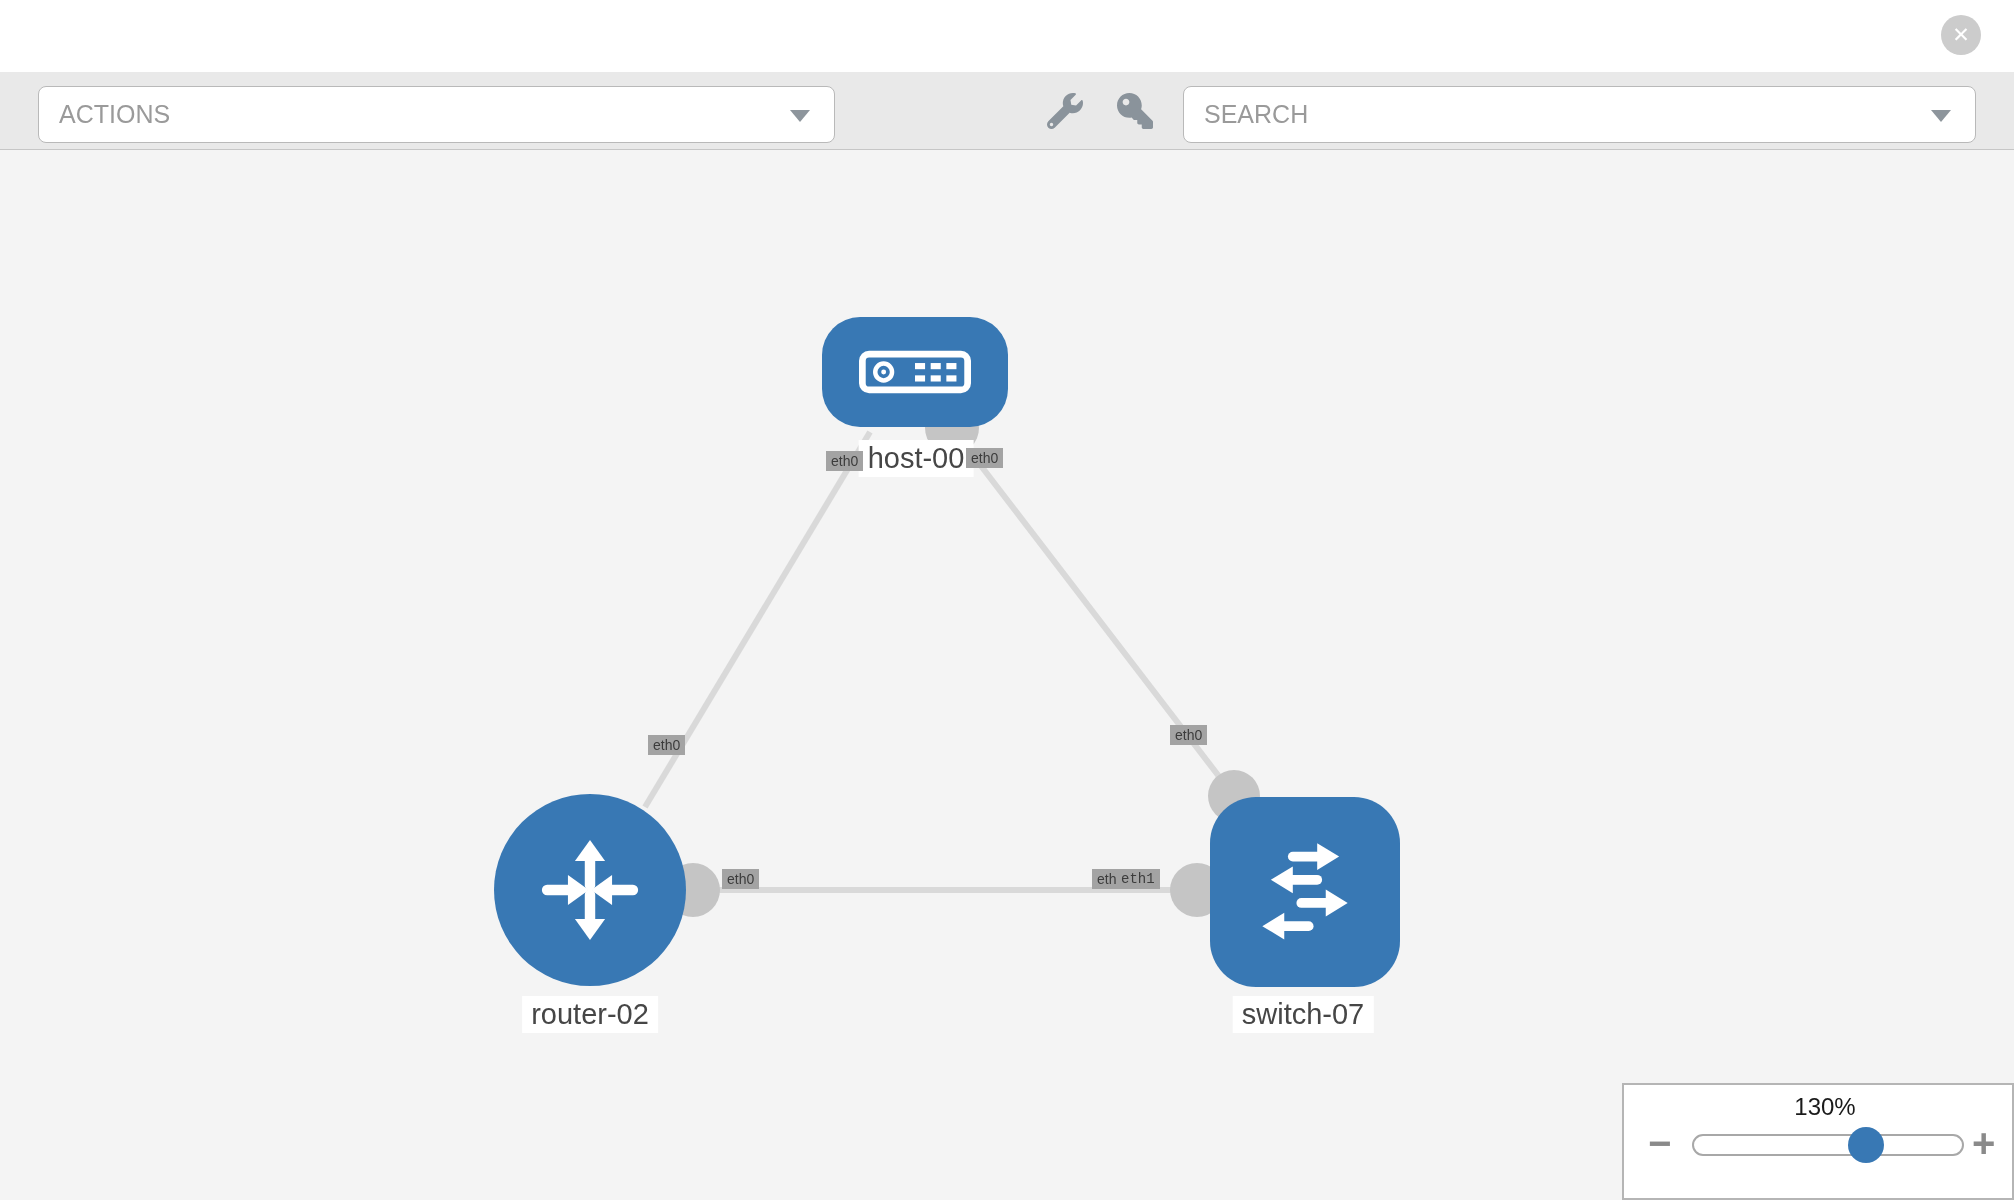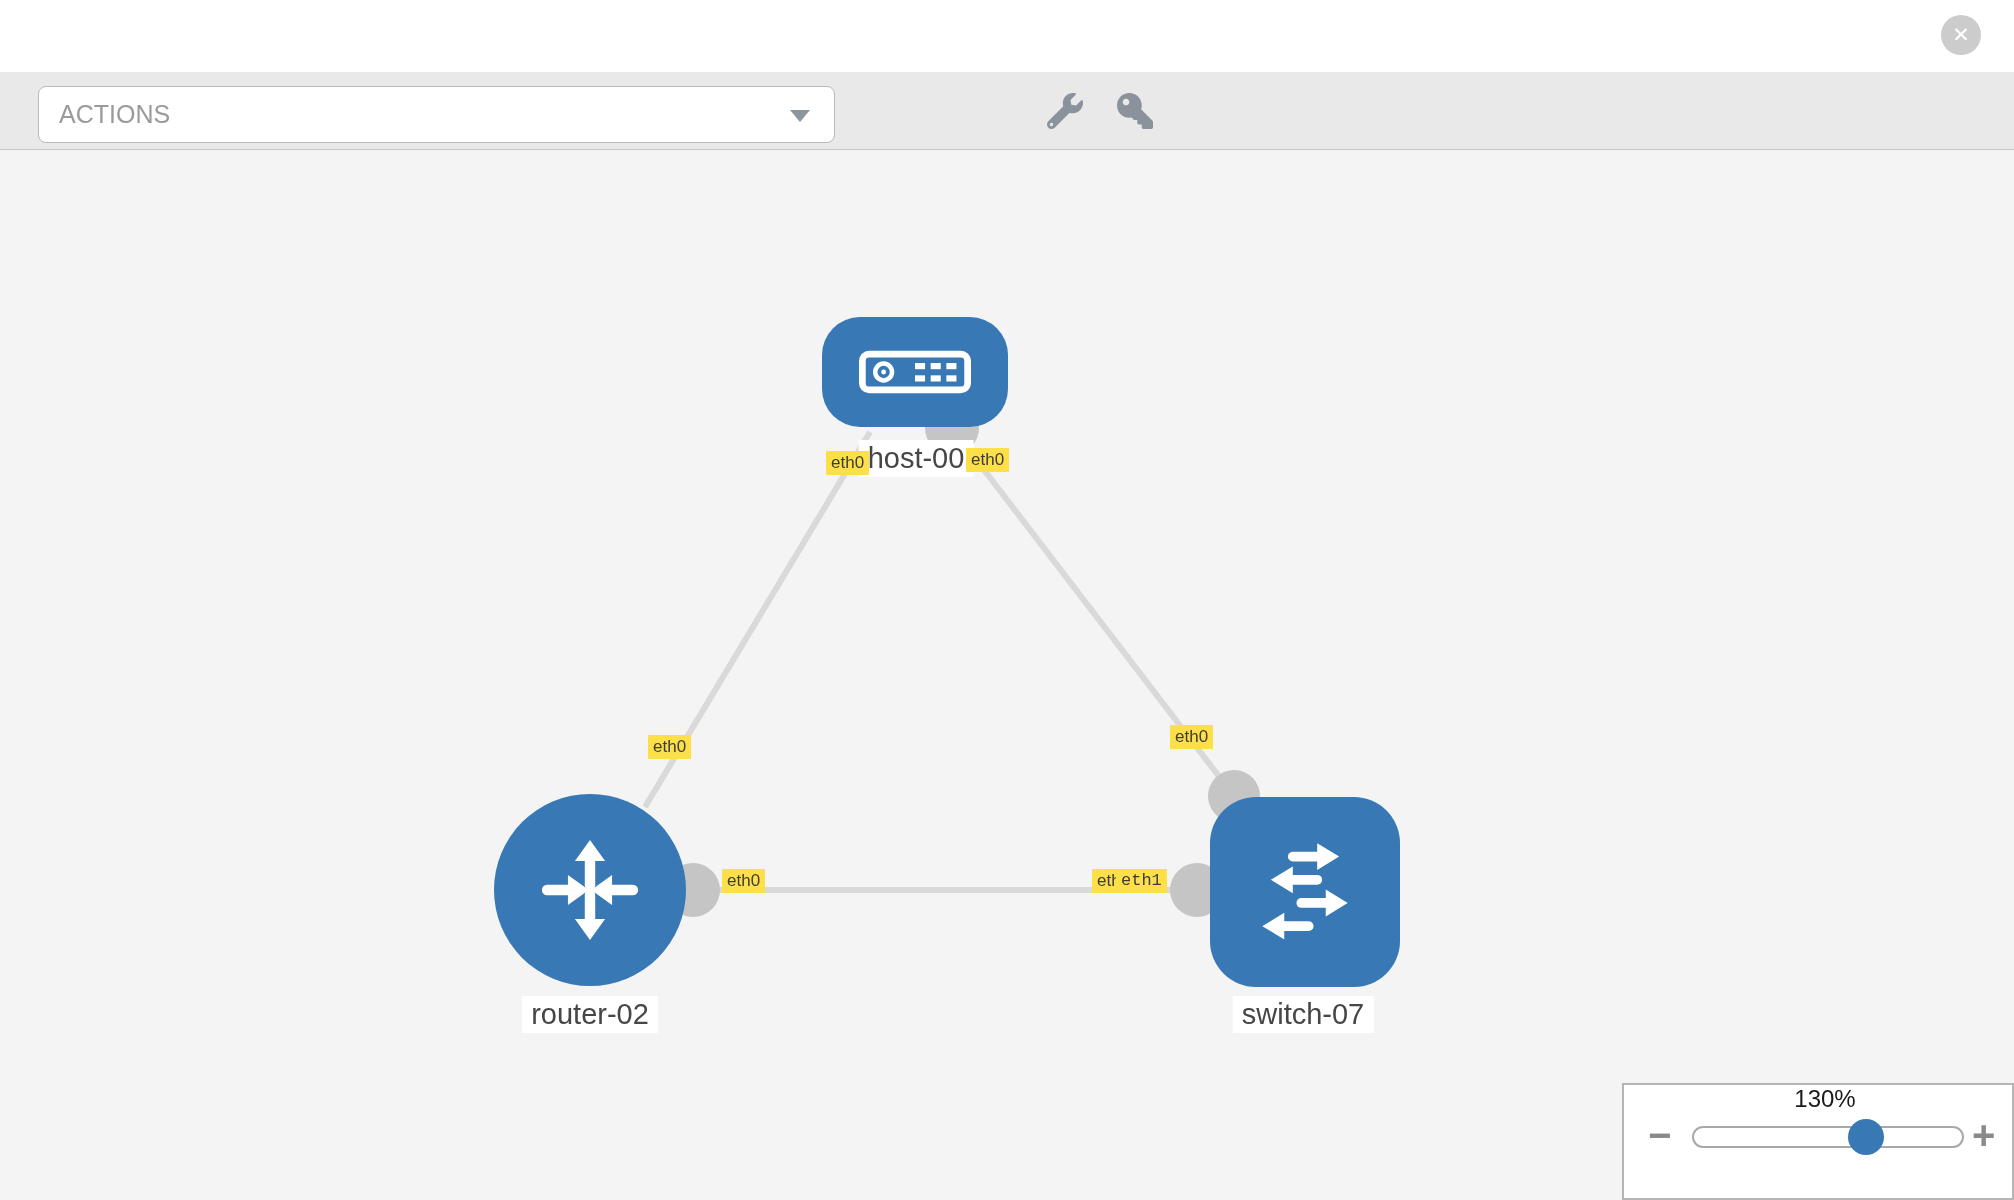--- a/index.html
+++ b/index.html
@@ -40,34 +40,34 @@
   .node { position:absolute; background:#3878b4; z-index:3; display:flex;
     align-items:center; justify-content:center; cursor:pointer; }
   #node-host   { left:822px;  top:167px; width:186px; height:110px; border-radius:38px; }
   #node-router { left:494px;  top:644px; width:192px; height:192px; border-radius:50%; }
   #node-switch { left:1210px; top:647px; width:190px; height:190px; border-radius:46px; }
   .node-label { position:absolute; transform:translateX(-50%); z-index:4;
     background:#ffffff; color:#464646; font-size:29px; padding:2px 9px; white-space:nowrap; }
   #lbl-host   { left:916px;  top:290px; }
   #lbl-router { left:590px;  top:846px; }
   #lbl-switch { left:1303px; top:846px; }
-  .eth { position:absolute; z-index:4; background:#fde047; color:#3c3c3c;
-    font-size:17px; padding:2px 5px; line-height:1.15; white-space:nowrap; }
+  .eth { position:absolute; z-index:4; background:#a3a3a3; color:#3c3c3c;
+    font-size:14px; padding:2px 5px; line-height:1.15; white-space:nowrap; }
   #eth-host-left    { left:826px;  top:301px; }
   #eth-host-right   { left:966px;  top:298px; }
   #eth-router-top   { left:648px;  top:585px; }
   #eth-switch-top   { left:1170px; top:575px; }
   #eth-link-router  { left:722px;  top:719px; }
   #eth-link-sw-back { left:1092px; top:719px; }
   #eth-link-sw-front{ left:1116px; top:719px;font-family:Liberation Mono, monospace; }
 
   
   .zoom-panel { position:absolute; left:1622px; top:1083px; width:392px; height:117px;
     background:#ffffff; border:2px solid #b5b5b5; z-index:10; }
-  .zoom-level { padding-left:14px; width:100%; text-align:center;
+  .zoom-level { margin-top:8px; padding-left:14px; width:100%; text-align:center;
     font-size:24px; color:#1a1a1a; }
   .zoom-row { position:relative; height:60px; }
   .zoom-btn { position:absolute; top:-2px; font-size:40px; font-weight:bold;
     color:#8a8a8a; cursor:pointer; line-height:48px; }
   .zoom-out { left:24px; }
   .zoom-in  { left:348px; }
   .zoom-track { position:absolute; left:68px; top:13px; width:272px; height:22px;
     background:#ffffff; border:2px solid #a8a8a8; border-radius:12px; cursor:pointer; }
   .zoom-knob { position:absolute; top:-9px; width:36px; height:36px; border-radius:50%;
     background:#3878b4; cursor:grab; }
@@ -97,20 +97,24 @@
     </div>
 
     <div class="tool-btn btn-key">
       <svg viewBox="0 0 512 512">
         <g transform="scale(-1,1) translate(-512,0)">
           <path d="M512 176.001C512 273.203 433.202 352 336 352c-11.22 0-22.19-1.062-32.827-3.069l-24.012 27.014A23.999 23.999 0 0 1 261.223 384H224v40c0 13.255-10.745 24-24 24h-40v40c0 13.255-10.745 24-24 24H24c-13.255 0-24-10.745-24-24v-78.059c0-6.365 2.529-12.47 7.029-16.971l161.802-161.802C166.885 218.651 160 197.271 160 176 160 78.798 238.797.001 335.999 0 433.488-.001 512 78.511 512 176.001zM336 128c0 26.51 21.49 48 48 48s48-21.49 48-48-21.49-48-48-48-48 21.49-48 48z"></path>
         </g>
       </svg>
     </div>
 
+    <div class="dropdown dd-search">
+      <span>SEARCH</span>
+      <span class="chevron"></span>
+    </div>
   </div>
 
   <div class="canvas">
 
     <svg class="links-svg" width="2014" height="1050">
       <line x1="870" y1="282" x2="645" y2="657"></line>
       <line x1="952" y1="278" x2="1234" y2="646"></line>
       <line x1="660" y1="740" x2="1205" y2="740"></line>
     </svg>
 

